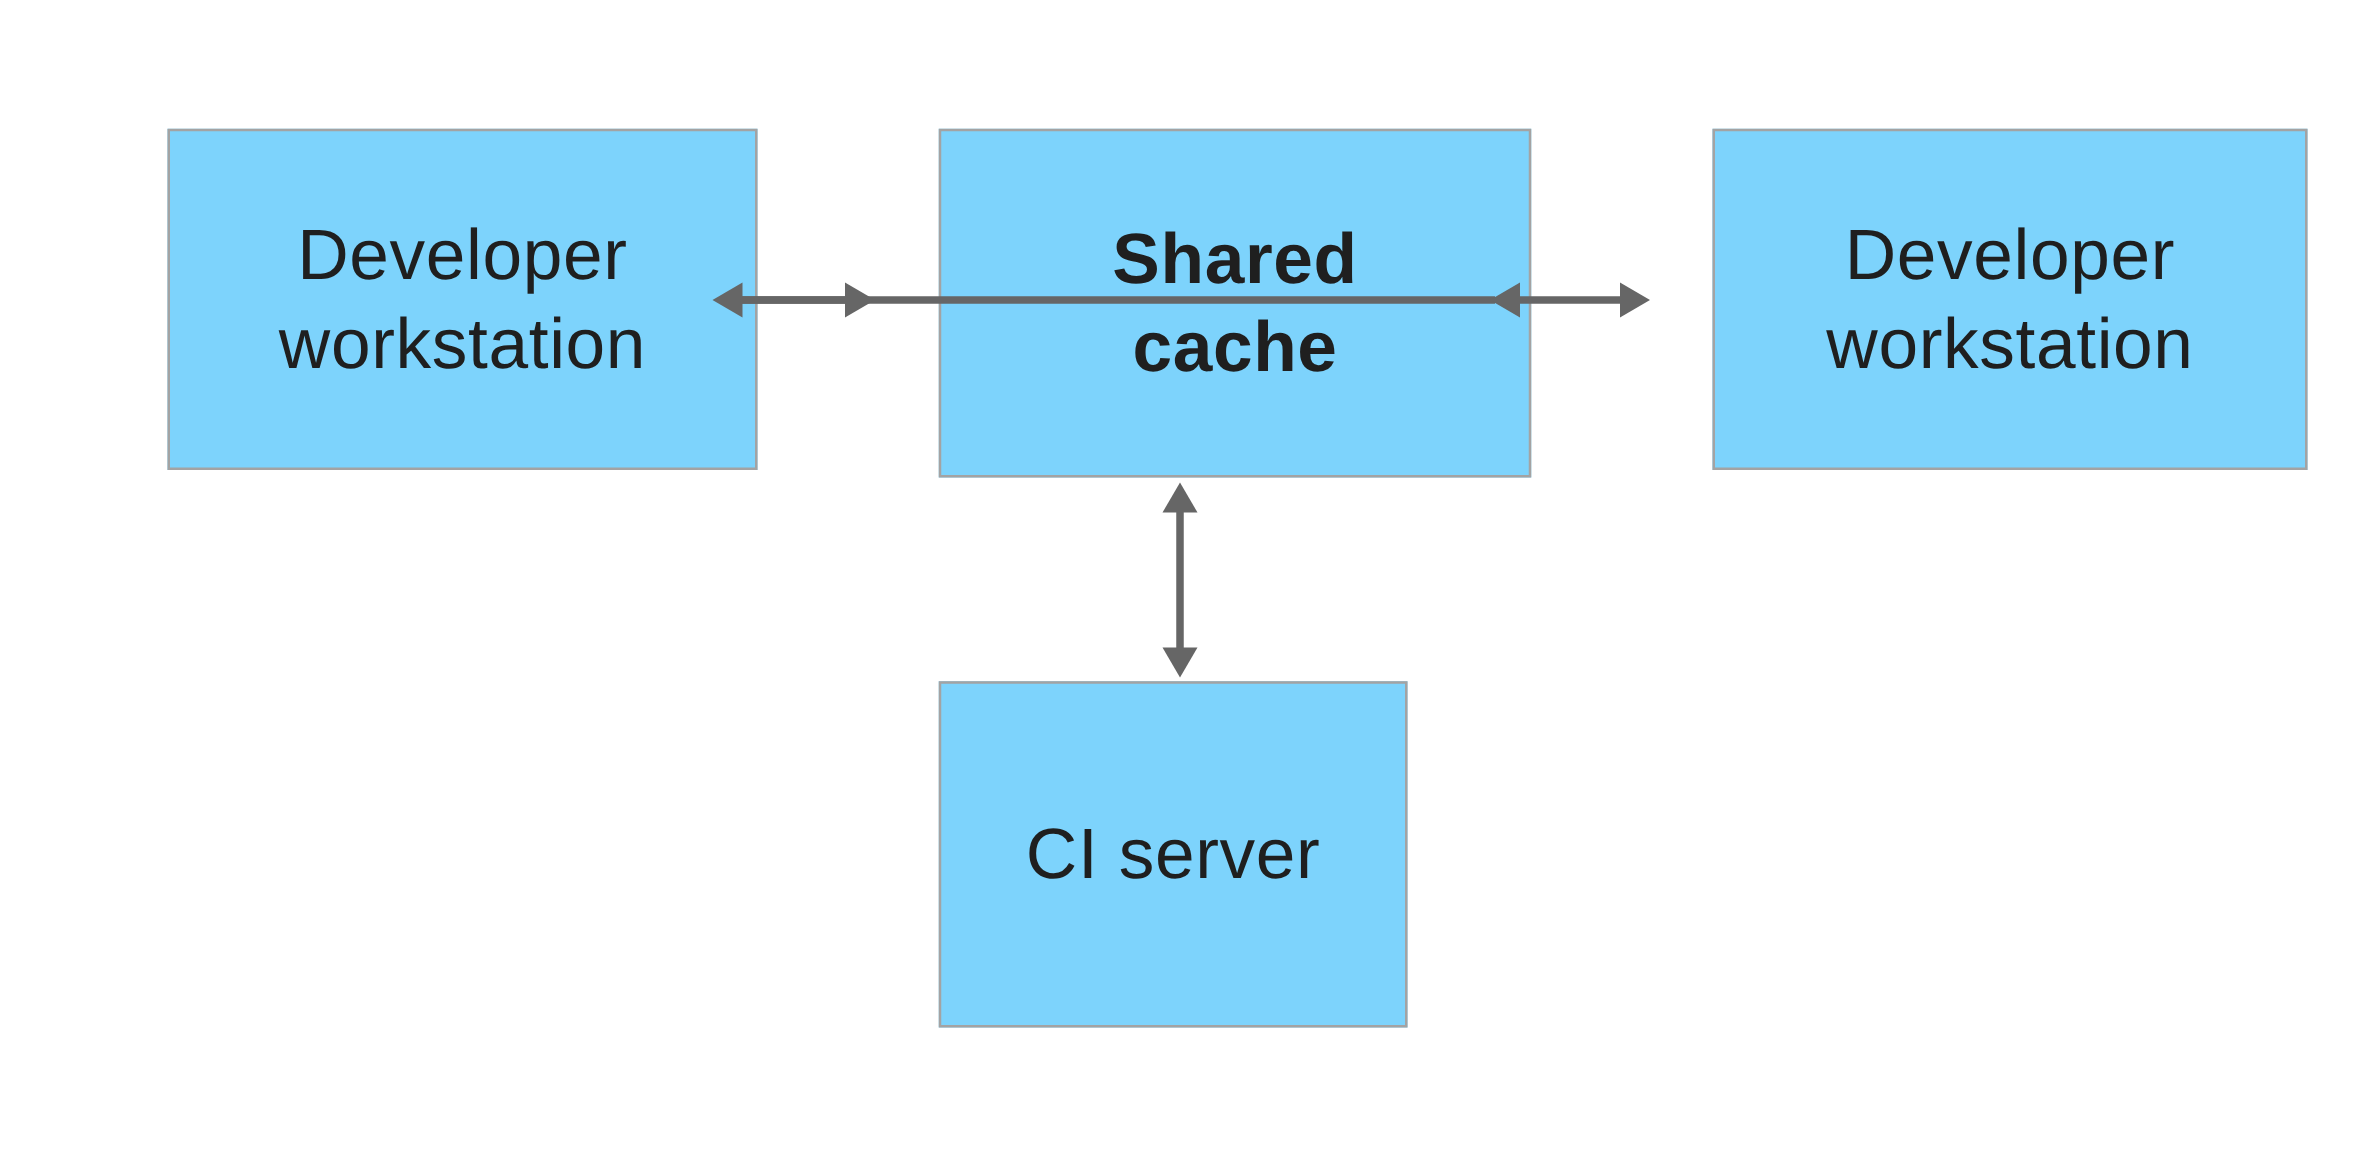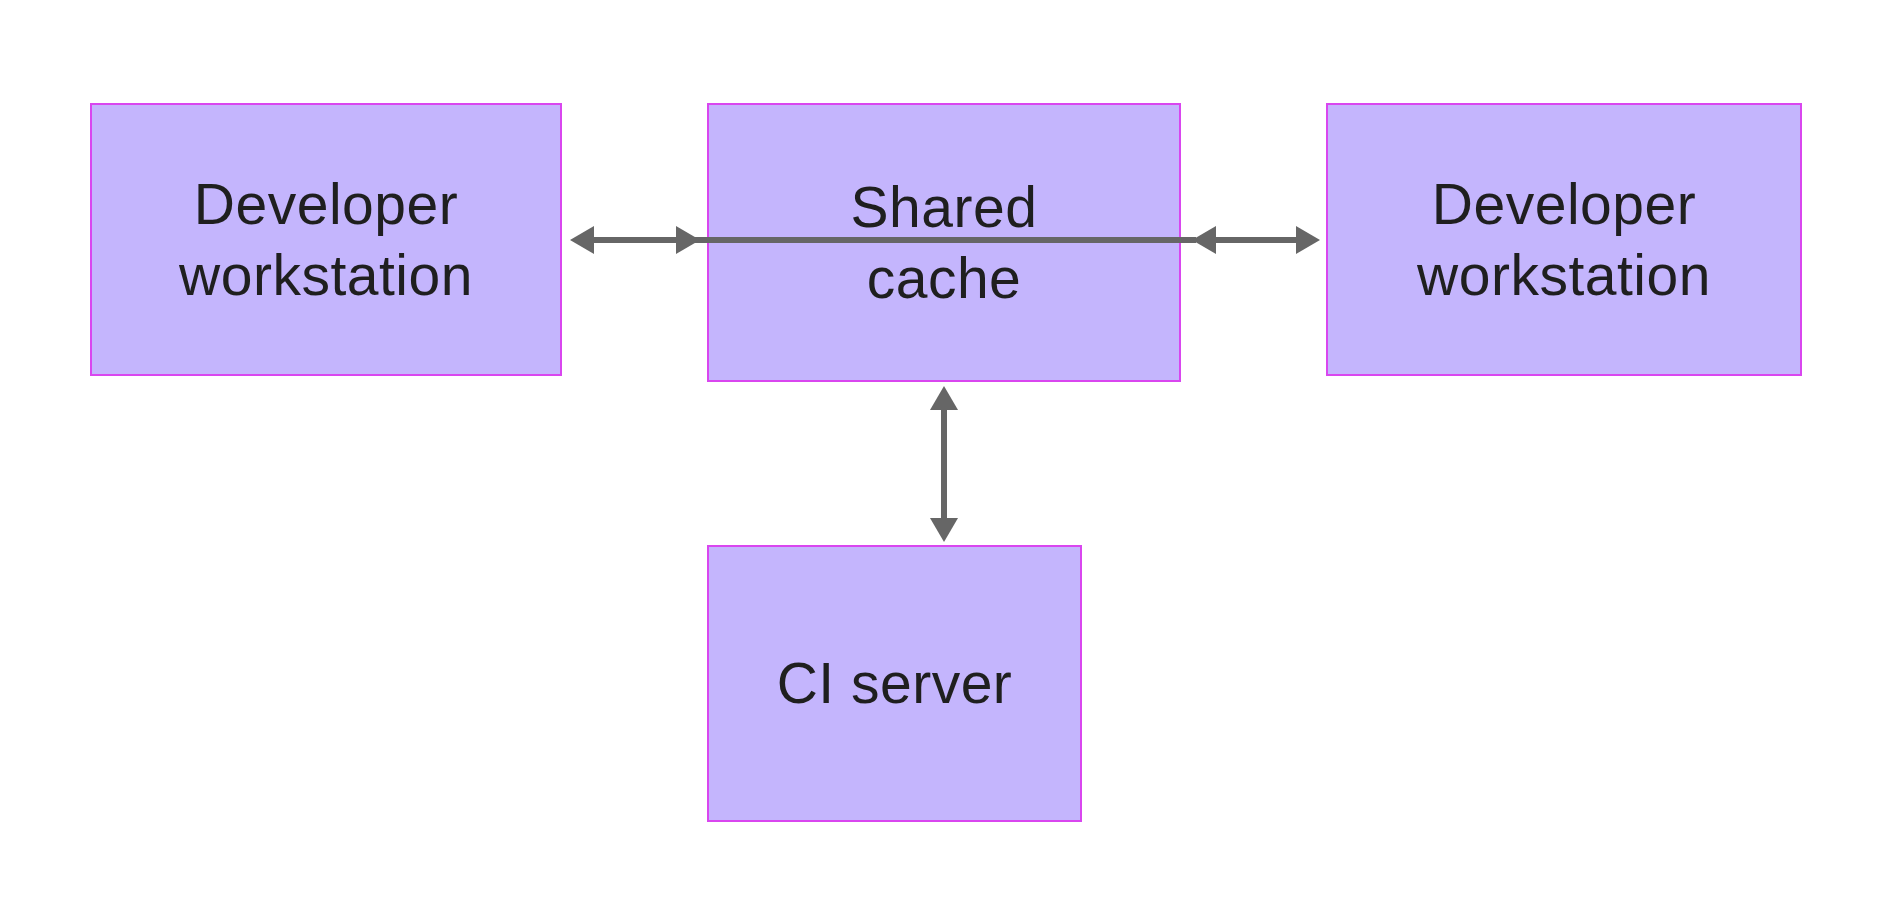--- a/index.html
+++ b/index.html
@@ -11,36 +11,37 @@
   .canvas {
     position: relative;
     width: 1900px;
     height: 922px;
     background: #ffffff;
     overflow: hidden;
   }
   .node {
     position: absolute;
     box-sizing: border-box;
-    background: #c4b5fd;
-    border: 2px solid #d946ef;
+    background: #7dd3fc;
+    border: 2px solid #a3a3a3;
     display: flex;
     align-items: center;
     justify-content: center;
     text-align: center;
+    margin-left: 44px;
   }
   .node-label {
     font-size: 57px;
     line-height: 1.24;
     color: #1f1f1f;
     white-space: pre-line;
     letter-spacing: 0.5px;
   }
   .node-dev-left   { left: 90px;   top: 103px; width: 472px; height: 273px; }
-  .node-cache      { left: 707px;  top: 103px; width: 474px; height: 279px; }
+  .node-cache      { left: 707px;  top: 103px; width: 474px; height: 279px; font-weight: bold; }
   .node-dev-right  { left: 1326px; top: 103px; width: 476px; height: 273px; }
   .node-ci         { left: 707px;  top: 545px; width: 375px; height: 277px; }
 
   .arrow-layer {
     position: absolute;
     left: 0;
     top: 0;
     width: 1900px;
     height: 922px;
     pointer-events: none;

